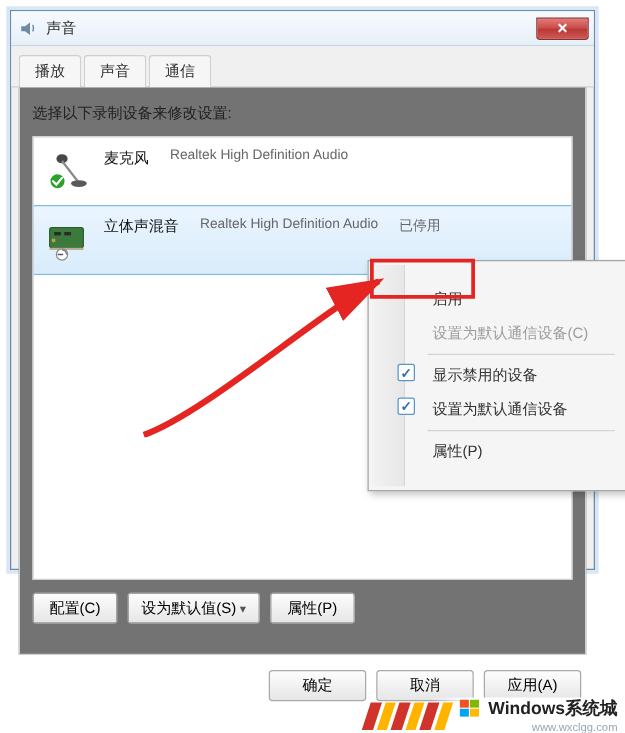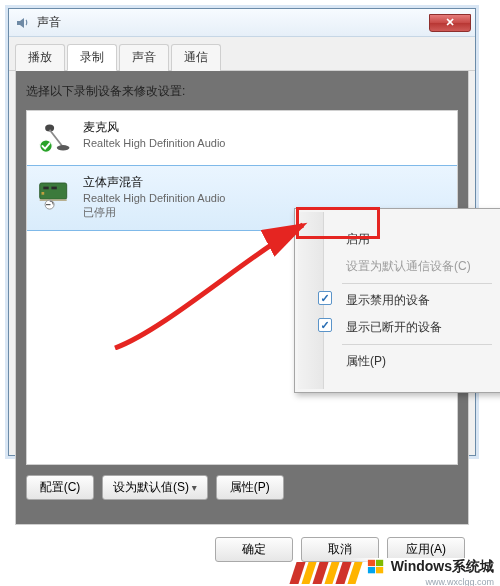--- a/index.html
+++ b/index.html
@@ -73,21 +73,21 @@
       display: flex; gap: 10px;
       padding: 8px 10px 10px 10px;
       border-bottom: 1px solid #eaeaea;
     }
     .devitem.sel {
       background: linear-gradient(to bottom, #eaf5ff, #d9ecfb);
       border: 1px solid #7fb9e9;
       margin: -1px; 
     }
     .devicon { width: 36px; height: 36px; position: relative; flex: none; }
-    .devtxt { display:flex; flex-direction: column; gap: 1px; }
+    .devtxt { display:flex; flex-direction: row; gap: 17px; }
     .devname { color: #111; font-size: 12px; }
     .devsub  { color: #666; font-size: 11px; }
     .devstat { color: #666; font-size: 11px; }
     
     .btnrow { display:flex; gap:8px; margin-top: 10px; justify-content: flex-start; }
     .btnrow .right { display:flex; gap:8px; }
     .btn {
       border: 1px solid #a9a9a9;
       background: linear-gradient(to bottom, #fdfdfd, #e6e6e6);
       padding: 3px 10px;
@@ -181,21 +181,20 @@
       </svg>
     </span>
     <span class="title-text">声音</span>
     <div class="win-close">
       <span>✕</span>
     </div>
   </div>
 
   <div class="tabstrip">
     <div class="tab"><span>播放</span></div>
-    <div class="tab active"><span>录制</span></div>
     <div class="tab"><span>声音</span></div>
     <div class="tab"><span>通信</span></div>
   </div>
 
   <div class="tabpane">
     <div class="instr">选择以下录制设备来修改设置:</div>
 
     <div class="devlist">
 
       <div class="devitem">
@@ -257,21 +256,21 @@
   <div class="leftgutter"></div>
   <div class="ctxitem"><span>启用</span></div>
   <div class="ctxitem disabled"><span>设置为默认通信设备(C)</span></div>
   <div class="ctxsep"></div>
   <div class="ctxitem">
     <span class="chk">✓</span>
     <span>显示禁用的设备</span>
   </div>
   <div class="ctxitem">
     <span class="chk">✓</span>
-    <span>显示已断开的设备</span>
+    <span>设置为默认通信设备</span>
   </div>
   <div class="ctxsep"></div>
   <div class="ctxitem"><span>属性(P)</span></div>
 </div>
 
 <div class="highlight" style="left:296px; top:207px;"></div>
 
 <svg class="arrow" viewBox="0 0 230 130">
   <defs>
     <marker id="ah" markerWidth="10" markerHeight="10" refX="8" refY="3" orient="auto">

